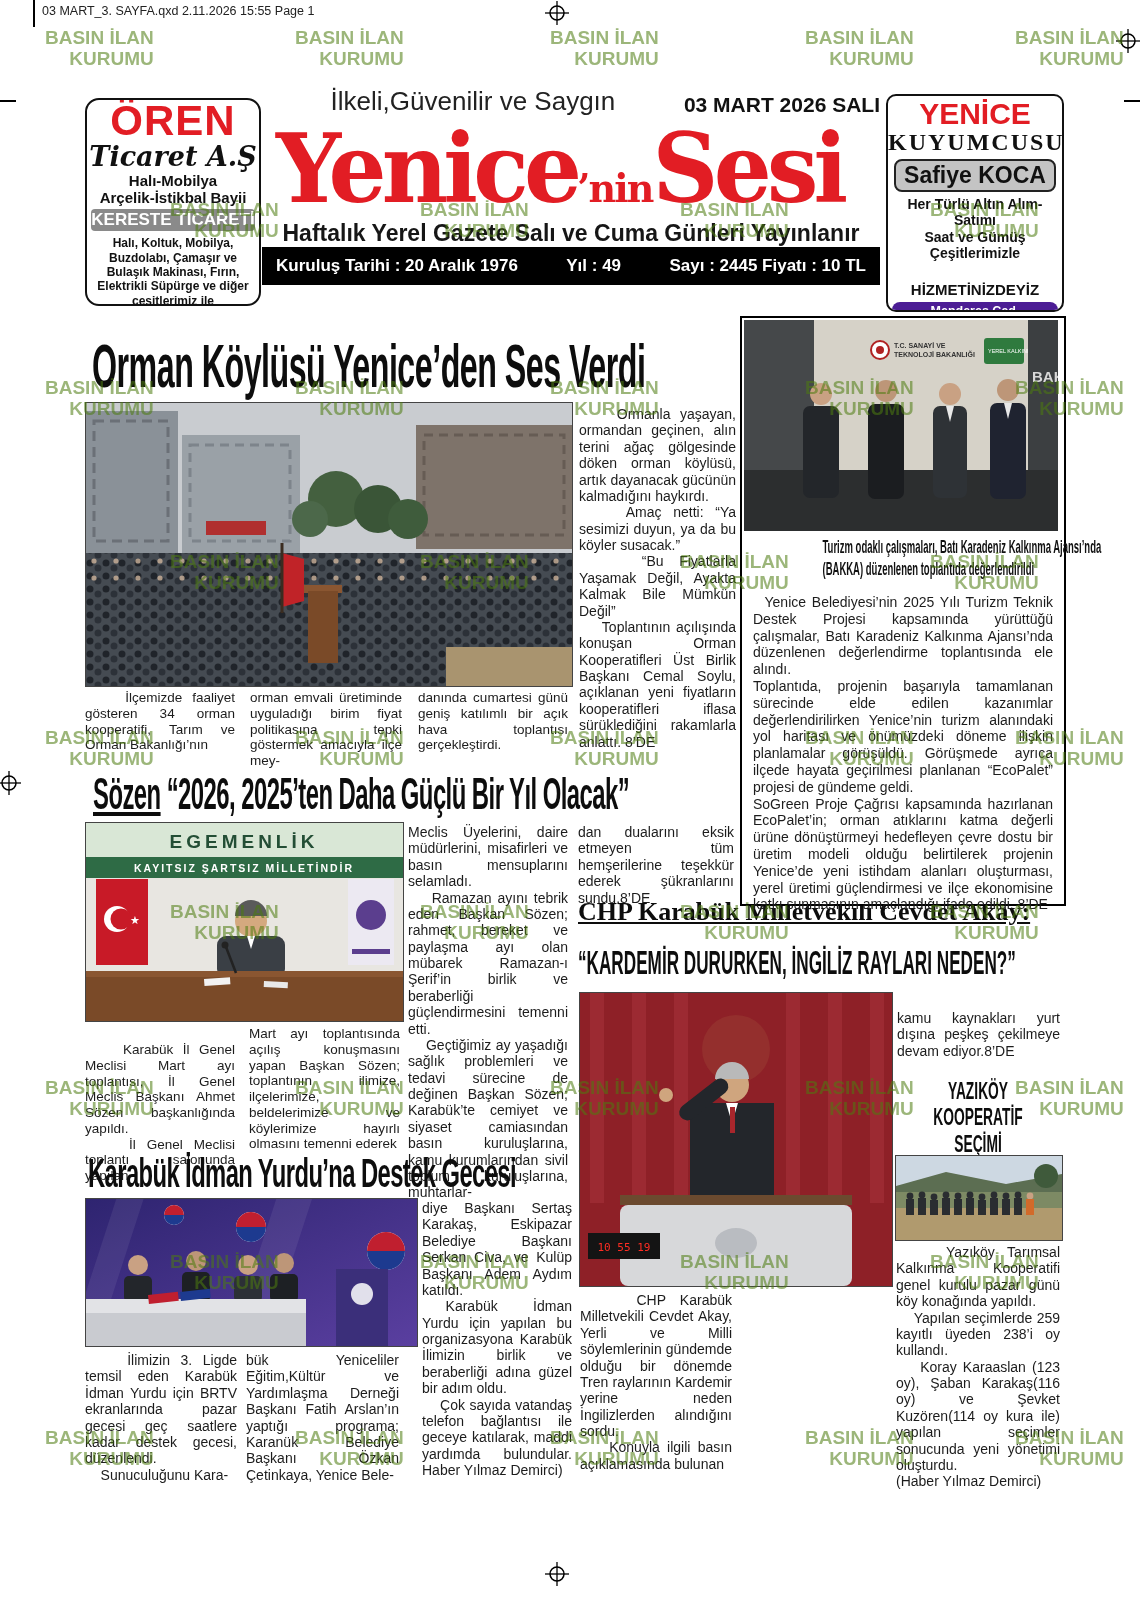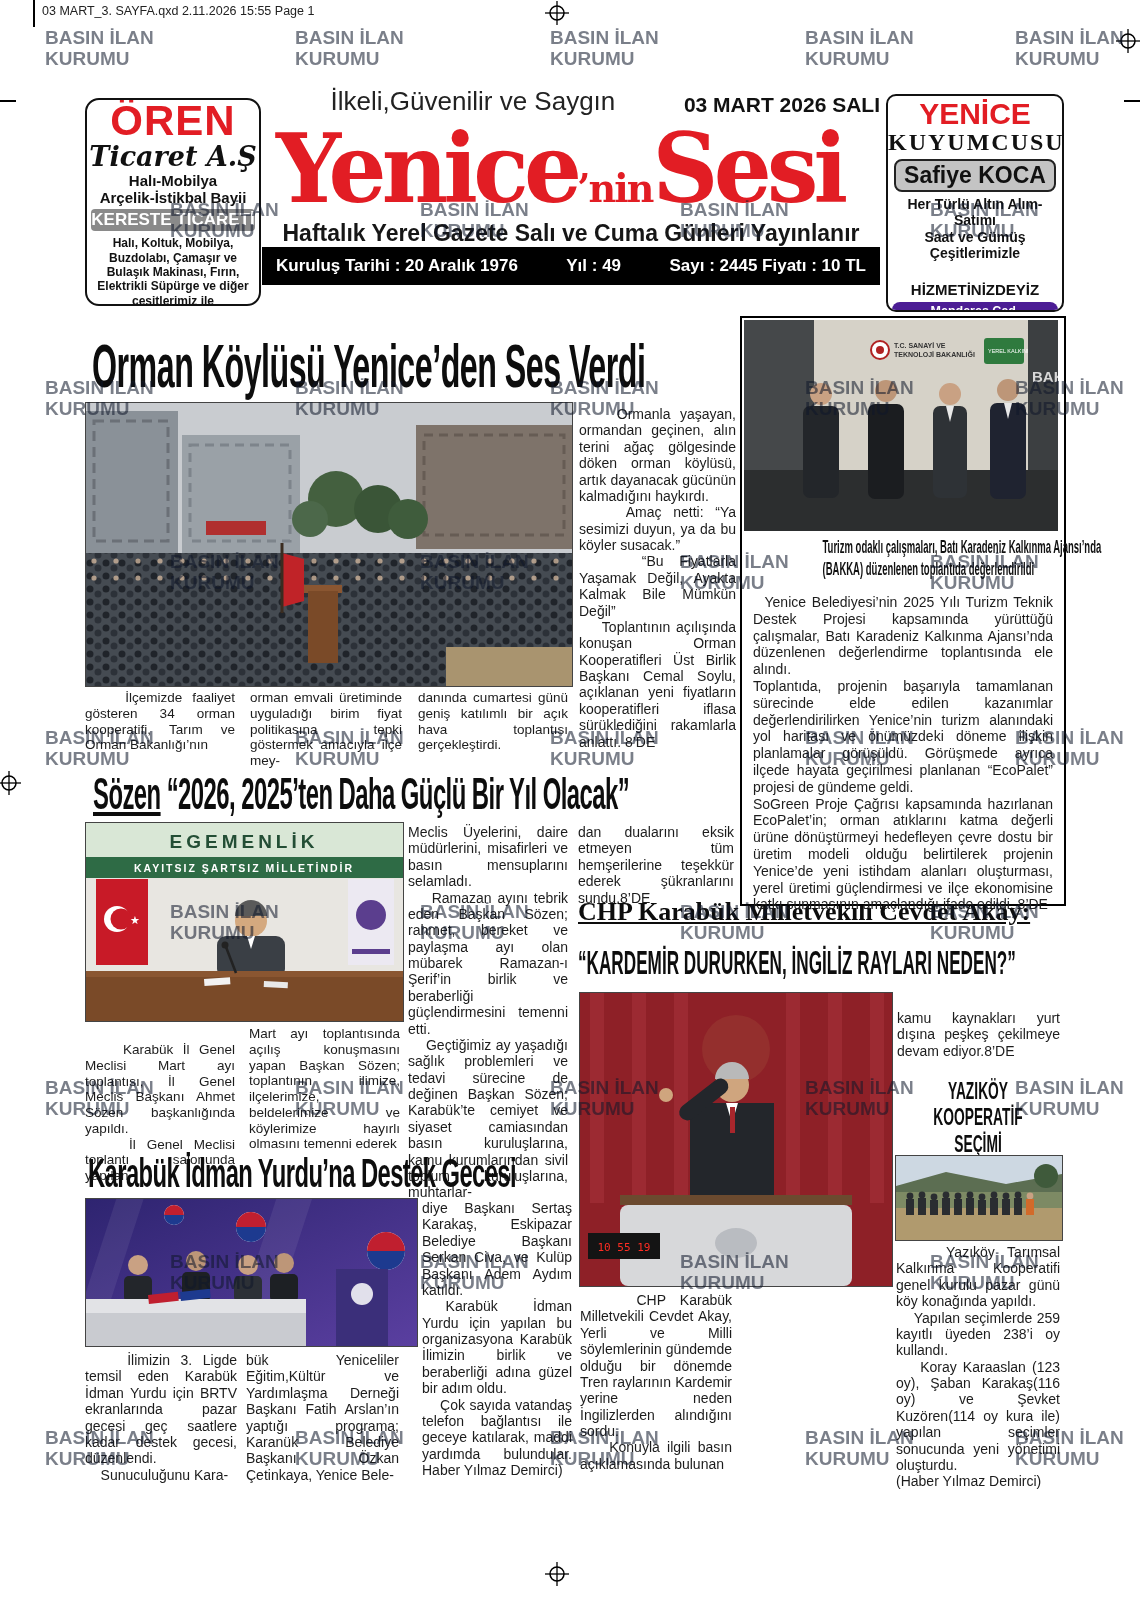--- a/index.html
+++ b/index.html
@@ -1,21 +1,21 @@
 <!DOCTYPE html>
 <html><head>
 <meta charset="utf-8">
 <style>
   html,body{margin:0;padding:0;background:#ffffff;}
   .page{position:relative;width:1140px;height:1597px;background:#fff;overflow:hidden;
         font-family:"Liberation Sans",sans-serif;color:#111;}
   .abs{position:absolute;}
   
-  .wm{position:absolute;font:bold 19px/1.08 "Liberation Sans",sans-serif;color:#0f172a;opacity:.55;
-      white-space:pre-line;text-align:left;z-index:40;pointer-events:none;user-select:none;}
+  .wm{position:absolute;font:bold 19px/1.08 "Liberation Sans",sans-serif;color:#4d7c0f;opacity:.55;
+      white-space:pre-line;text-align:right;z-index:40;pointer-events:none;user-select:none;}
   
   .slug{position:absolute;left:42px;top:4px;font-size:12.5px;color:#222;}
   .cropv{position:absolute;background:#000;}
   .reg{position:absolute;z-index:2;}
   
   .hl{position:absolute;font-weight:bold;white-space:nowrap;letter-spacing:-1px;color:#0d0d0d;}
   .cx{display:inline-block;transform-origin:left center;}
   .cxc{transform-origin:center top;white-space:nowrap;font-weight:bold;}
   
   .col{position:absolute;font-size:13.5px;line-height:1.17;text-align:justify;

